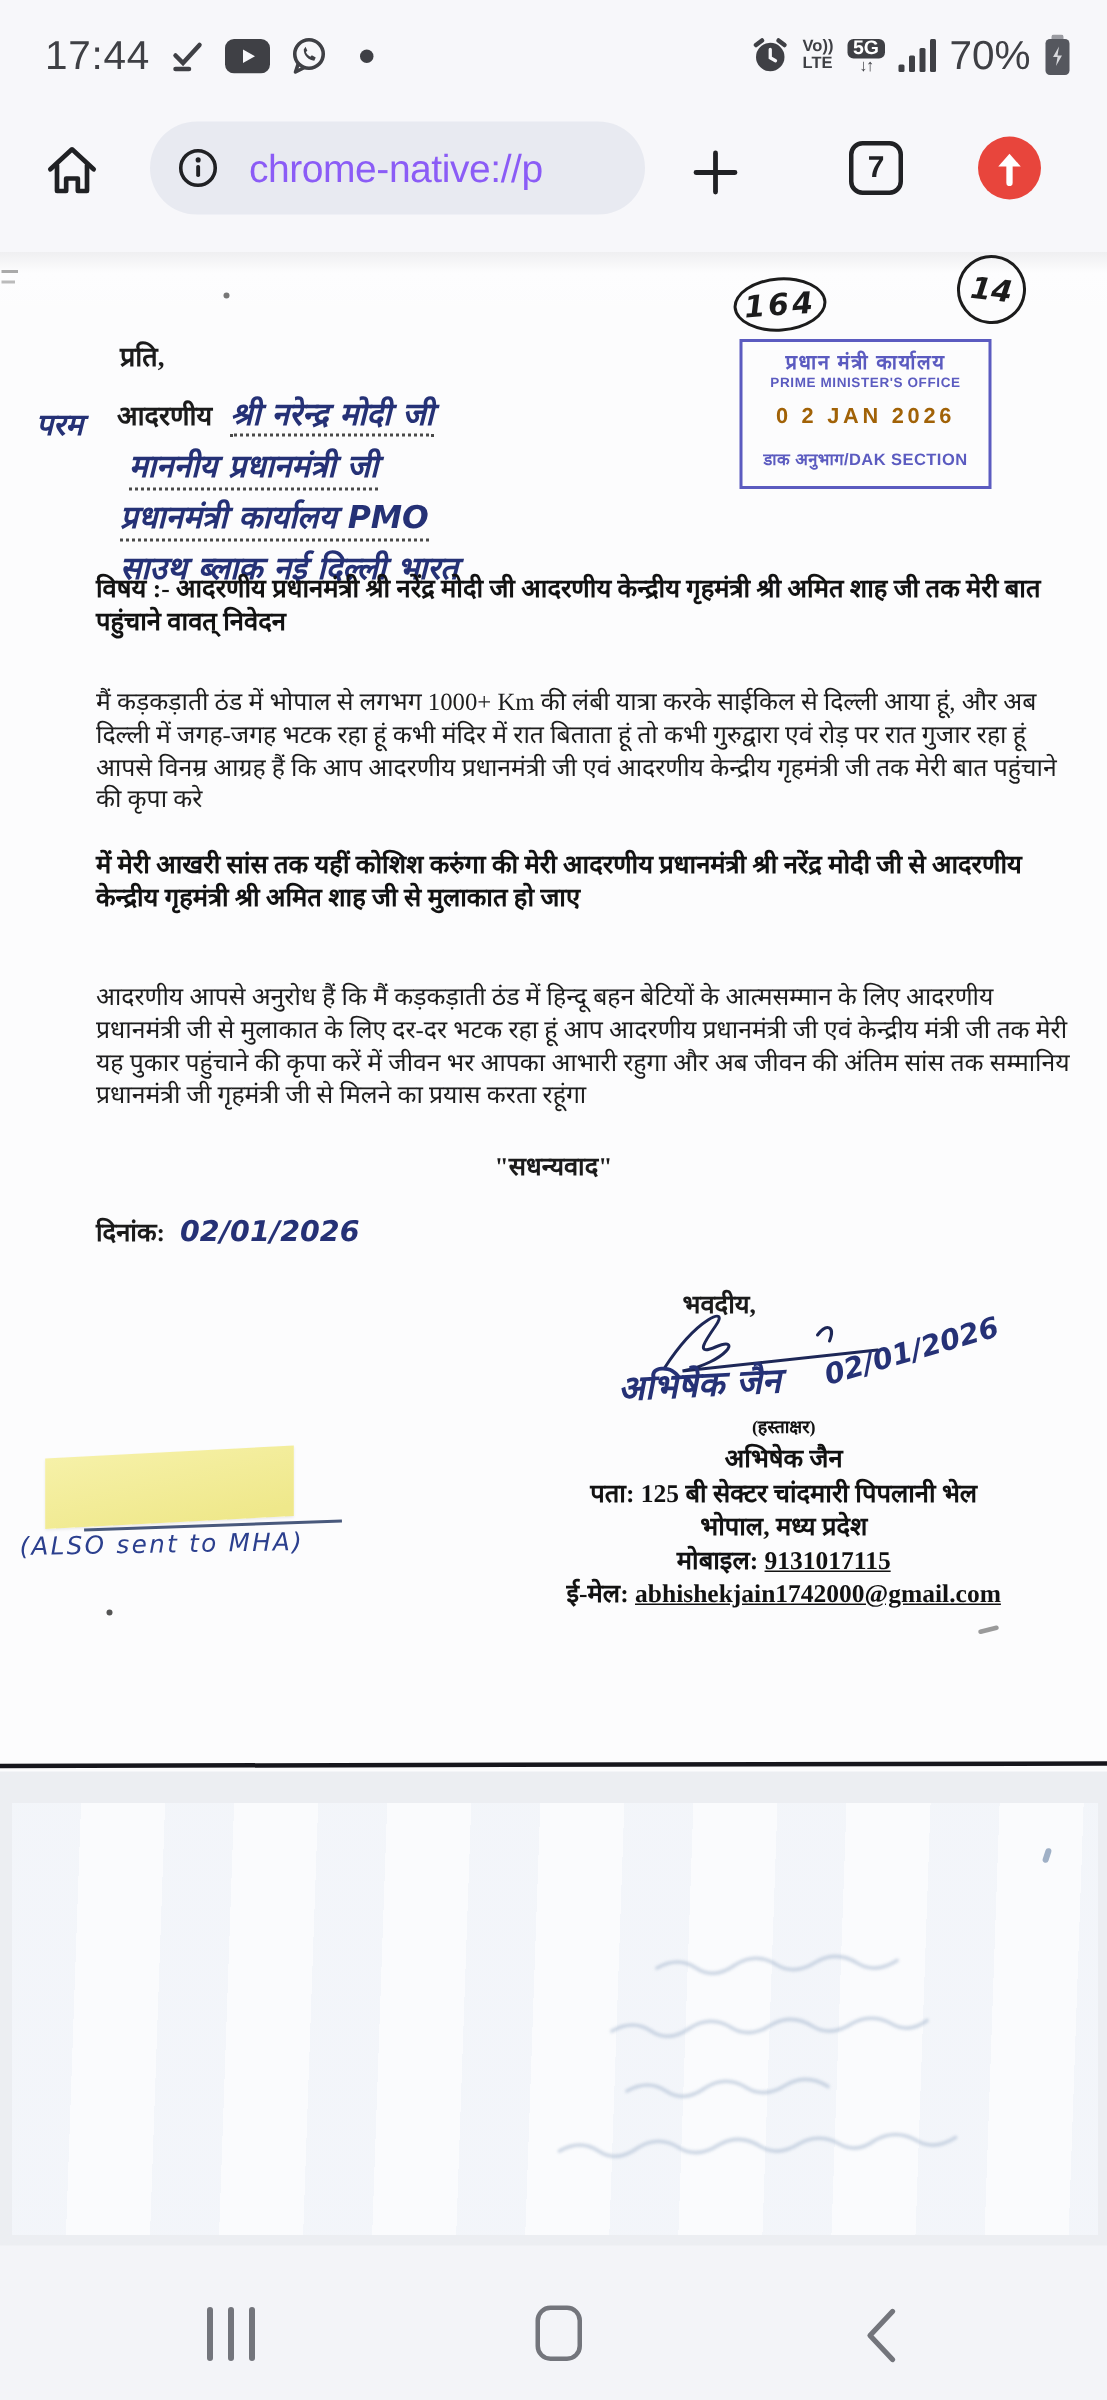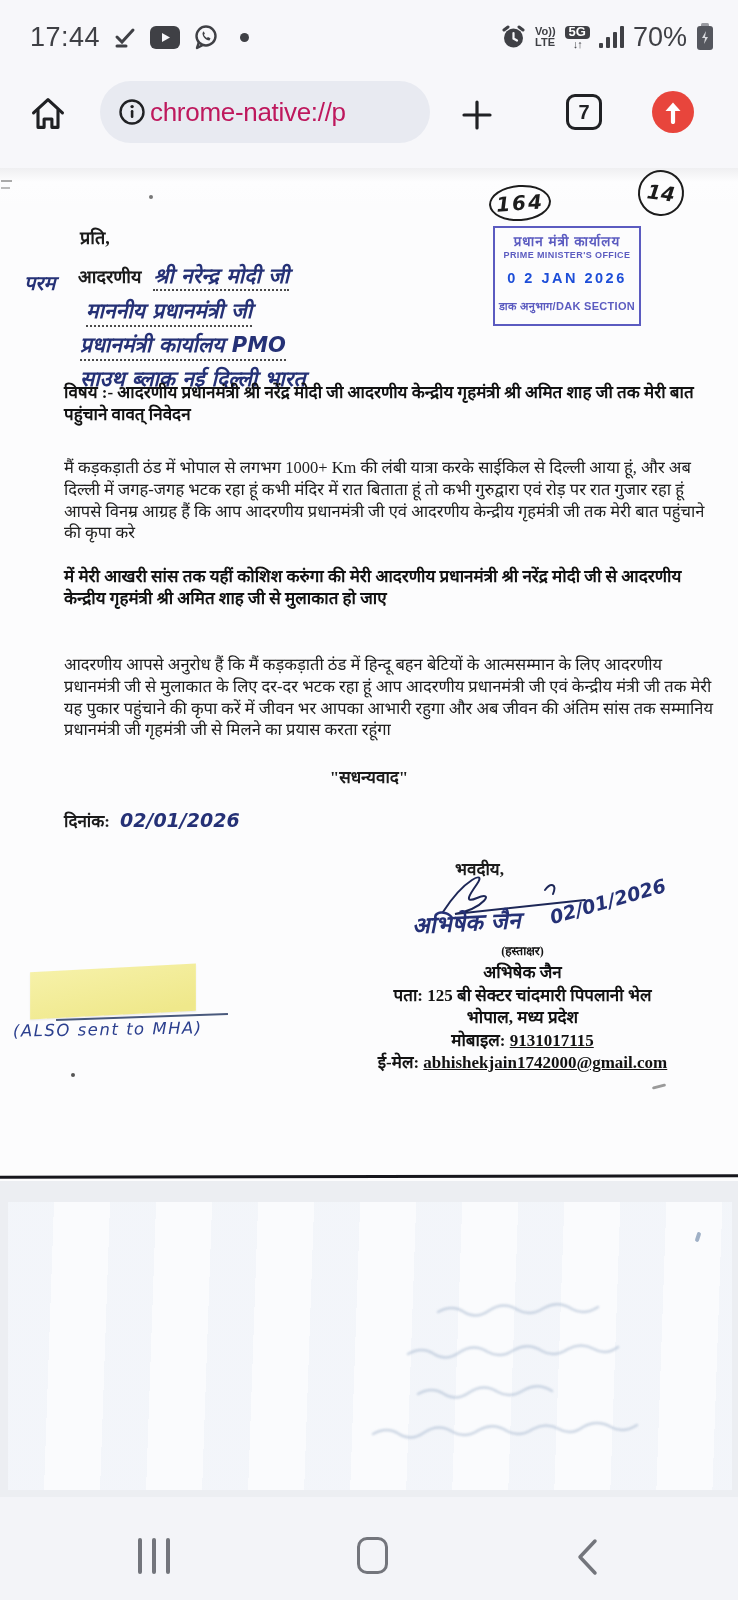--- a/index.html
+++ b/index.html
@@ -22,21 +22,21 @@
   .badge5g .arrows{font-size:11px;color:#3f4045;letter-spacing:-1px;}
   .sigbars{display:flex;align-items:flex-end;gap:3px;height:22px;}
   .sigbars i{display:block;width:4px;background:#3f4045;border-radius:1px;}
   .sb-batt-text{font-size:27px;font-weight:500;}
   
   .toolbar{position:absolute;top:64px;left:0;right:0;height:104px;background:#f7f7fa;}
   .tb-home{position:absolute;left:28px;top:30px;}
   .url-pill{position:absolute;left:100px;top:17px;width:330px;height:62px;border-radius:31px;
             background:#e8eaf1;display:flex;align-items:center;padding:0 14px 0 18px;
             box-sizing:border-box;overflow:hidden;white-space:nowrap;}
-  .url-text{font-size:26px;color:#be185d;margin-left:4px;letter-spacing:-.3px;overflow:hidden;}
+  .url-text{font-size:26px;color:#8b5cf6;margin-left:20px;letter-spacing:-.3px;overflow:hidden;}
   .tb-plus{position:absolute;left:460px;top:34px;}
   .tab-box{position:absolute;left:566px;top:30px;width:36px;height:36px;border:3px solid #202124;
            border-radius:9px;display:flex;align-items:center;justify-content:center;
            font-size:20px;font-weight:700;color:#202124;box-sizing:border-box;}
   .update-btn{position:absolute;left:652px;top:27px;width:42px;height:42px;border-radius:50%;
               background:#e8453c;display:flex;align-items:center;justify-content:center;}
   
   .page1{position:absolute;top:168px;left:0;width:738px;height:1013px;background:#fcfcfd;
          font-family:"Liberation Serif",serif;color:#1b1b1b;}
   .page1::before{content:"";position:absolute;inset:0;
@@ -51,21 +51,21 @@
   .body-bold{font-size:17px;line-height:22.4px;font-weight:700;color:#121212;}
   .hw{font-family:"DejaVu Sans",sans-serif;font-style:italic;font-weight:600;color:#253176;}
   .dotted-u{border-bottom:2px dotted #4a4a4a;padding-bottom:1px;}
   .oval-num{border:2.5px solid #1c1c1c;border-radius:50%;display:flex;align-items:center;
             justify-content:center;font-family:"DejaVu Sans",sans-serif;font-style:italic;
             font-weight:600;color:#1c1c1c;}
   .stamp{border:2.5px solid #5b5bc0;color:#5b5bc0;text-align:center;box-sizing:border-box;
          padding-top:5px;font-family:"Liberation Sans",sans-serif;}
   .stamp .l1{font-size:13.5px;font-weight:700;line-height:17px;letter-spacing:1px;}
   .stamp .l2{font-size:9px;line-height:11px;letter-spacing:.4px;font-weight:600;text-align:center;}
-  .stamp .l3{font-size:14.5px;font-weight:700;color:#1d4ed8;margin-top:9px;letter-spacing:2.5px;}
+  .stamp .l3{font-size:14.5px;font-weight:700;color:#a16207;margin-top:9px;letter-spacing:2.5px;}
   .stamp .l4{font-size:11px;font-weight:600;margin-top:12px;letter-spacing:.3px;}
   .right-block{text-align:center;font-weight:700;font-size:17px;line-height:22.4px;color:#121212;}
   .sticky{background:linear-gradient(170deg,#f6f1a8 0%,#efe88b 90%);
           transform:rotate(-3deg) skewX(-3deg);box-shadow:0 1px 2px rgba(0,0,0,.08);}
   .hw-latin{font-family:"DejaVu Sans",sans-serif;font-style:italic;font-weight:500;
             color:#2b3f8e;letter-spacing:1.5px;}
   .speck{position:absolute;background:#777;border-radius:50%;}
   .ghost{opacity:.55;filter:blur(1.1px);}
   
   .navbar{position:absolute;top:1497px;left:0;right:0;height:103px;background:#f3f4f8;
@@ -179,21 +179,21 @@
     <span class="speck" style="left:71px;top:905px;width:4px;height:4px;background:#555;"></span>
     <span class="speck" style="left:652px;top:917px;width:14px;height:3px;border-radius:2px;background:#9a9a9a;transform:rotate(-14deg);"></span>
 
     <div class="abs oval-num" style="left:489px;top:17px;width:58px;height:32px;font-size:20px;letter-spacing:2px;transform:rotate(-4deg);">
         <span>164</span>
       </div>
     <div class="abs oval-num" style="left:638px;top:2px;width:42px;height:42px;font-size:20px;transform:rotate(7deg);">
         <span>14</span>
       </div>
 
-    <div class="abs stamp" style="left:493px;top:58px;width:148px;height:100px;">
+    <div class="abs stamp" style="left:493px;top:58px;width:168px;height:100px;">
       <div class="l1">प्रधान मंत्री कार्यालय</div>
       <div class="l2">PRIME MINISTER'S OFFICE</div>
       <div class="l3">0 2 JAN 2026</div>
       <div class="l4">डाक अनुभाग/DAK SECTION</div>
     </div>
 
     <div class="abs print" style="left:80px;top:57px;font-size:18px;">प्रति,</div>
     <div class="abs hw" style="left:24px;top:101px;font-size:20px;">परम</div>
     <div class="abs" style="left:78px;top:93px;white-space:nowrap;">
       <span class="print" style="font-size:18px;">आदरणीय</span>

